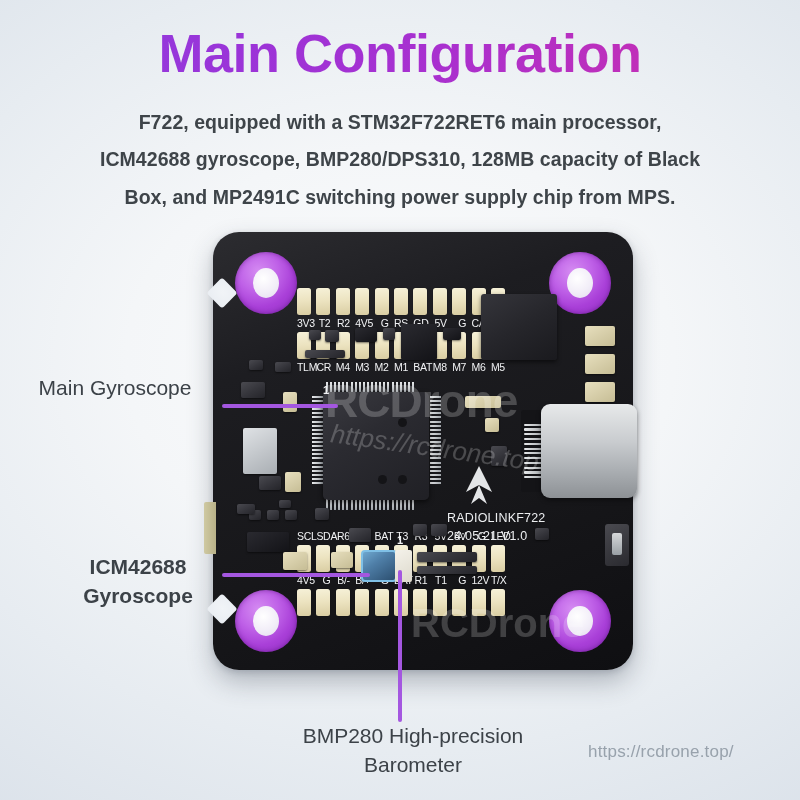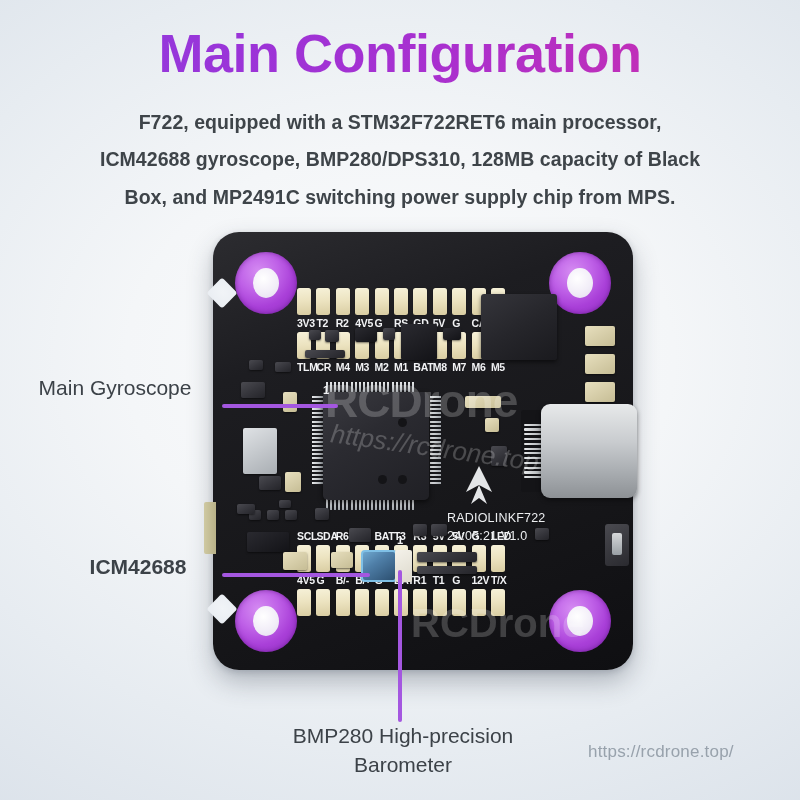--- a/index.html
+++ b/index.html
@@ -52,21 +52,21 @@
     position: absolute;
     text-align: center;
     font-size: 21px;
     color: #3c4248;
     line-height: 1.38;
   }
   .callout span { display: block; }
 
   #callout-cpu   { left: 2px;   top: 374px; width: 226px; }
   #callout-gyro  { left: 48px;  top: 553px; width: 180px; font-weight: bold; }
-  #callout-baro  { left: 238px; top: 722px; width: 330px; }
+  #callout-baro  { left: 248px; top: 722px; width: 330px; }
 
   .leader {
     position: absolute;
     background: #a457e0;
     border-radius: 2px;
   }
   #leader-cpu  { left: 222px; top: 404px; width: 116px; height: 4px; }
   #leader-gyro { left: 222px; top: 573px; width: 148px; height: 4px; }
   #leader-baro { left: 398px; top: 570px; width: 4px;  height: 152px; }
 
@@ -134,21 +134,21 @@
   }
   .labelrow {
     position: absolute;
     display: flex; gap: 5.4px;
     font-family: "Liberation Sans", sans-serif;
     font-size: 10.5px;
     font-weight: bold;
     color: #f2f3f5;
     letter-spacing: -0.3px;
   }
-  .labelrow b { width: 14px; text-align: left; font-weight: bold; display:block; white-space: nowrap; }
+  .labelrow b { width: 14px; text-align: right; font-weight: normal; display:block; white-space: nowrap; }
 
   #padrow-top-1   { left: 84px; top: 56px; }
   #labelrow-top-1 { left: 84px; top: 85px; }
   #padrow-top-2   { left: 84px; top: 100px; }
   #labelrow-top-2 { left: 84px; top: 129px; }
 
   #labelrow-bot-1 { left: 84px; bottom: 128px; }
   #padrow-bot-1   { left: 84px; bottom: 98px; }
   #labelrow-bot-2 { left: 84px; bottom: 84px; }
   #padrow-bot-2   { left: 84px; bottom: 54px; }
@@ -626,20 +626,21 @@
   </div>
 </div>
 
 <div class="callout" id="callout-cpu">
   <span>Main Gyroscope</span>
 </div>
 <div class="leader" id="leader-cpu"></div>
 
 <div class="callout" id="callout-gyro">
   <span>ICM42688</span>
+  <span>Gyroscope</span>
 </div>
 <div class="leader" id="leader-gyro"></div>
 
 <div class="callout" id="callout-baro">
   <span>BMP280 High-precision</span>
   <span>Barometer</span>
 </div>
 <div class="leader" id="leader-baro"></div>
 
 <div class="site-watermark">https://rcdrone.top/</div>

